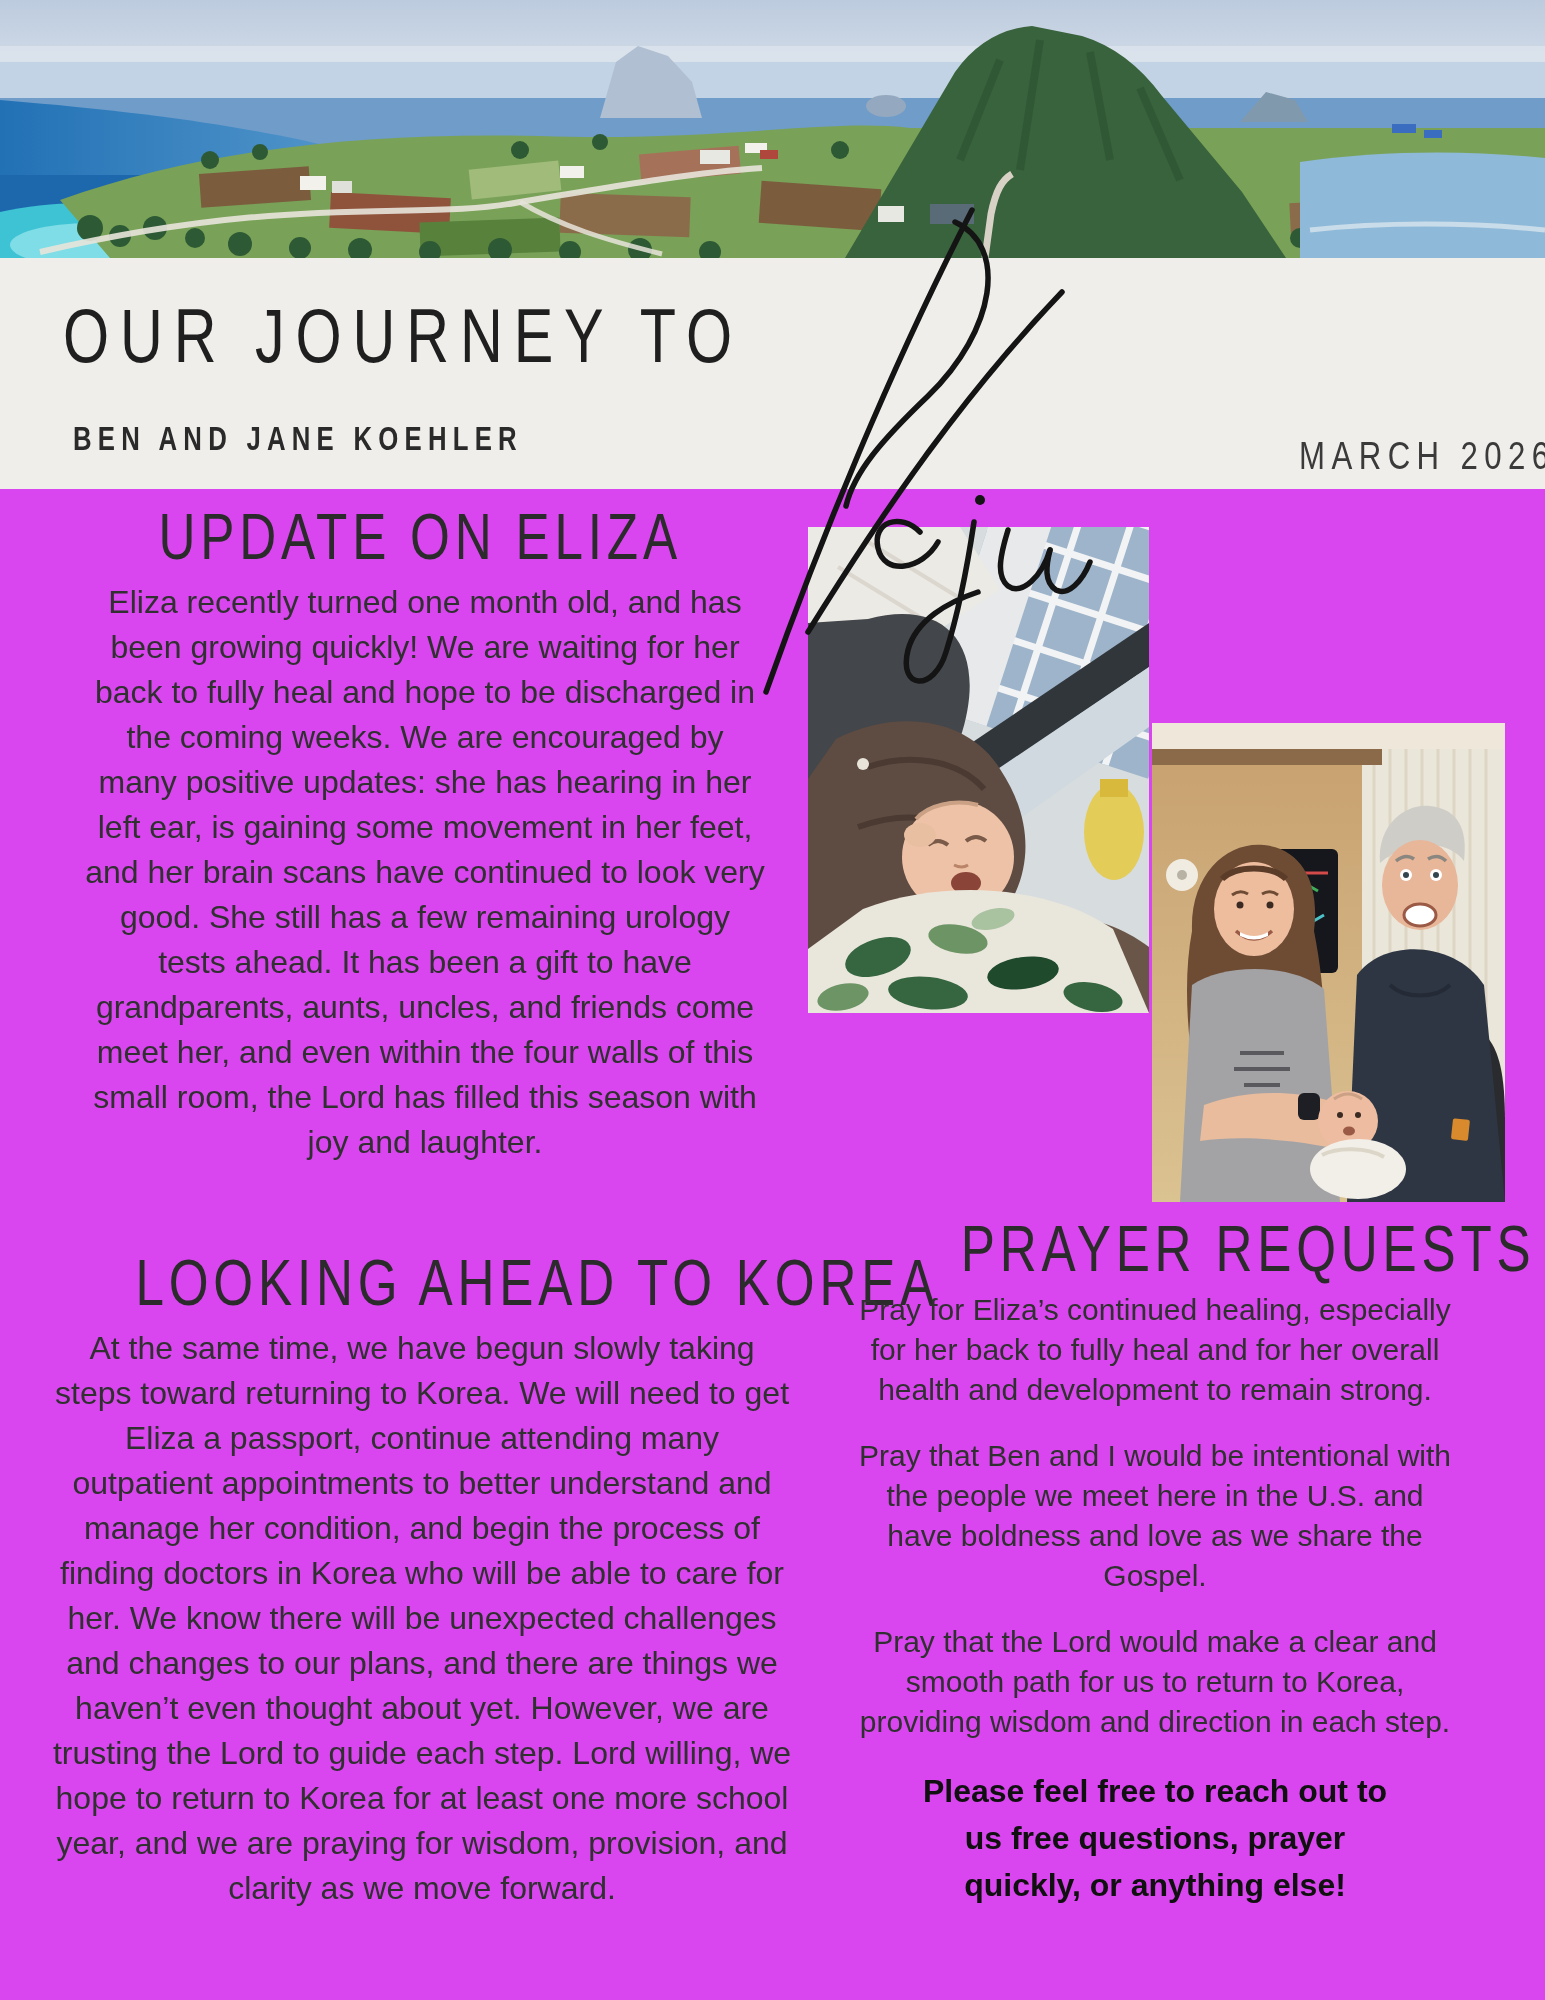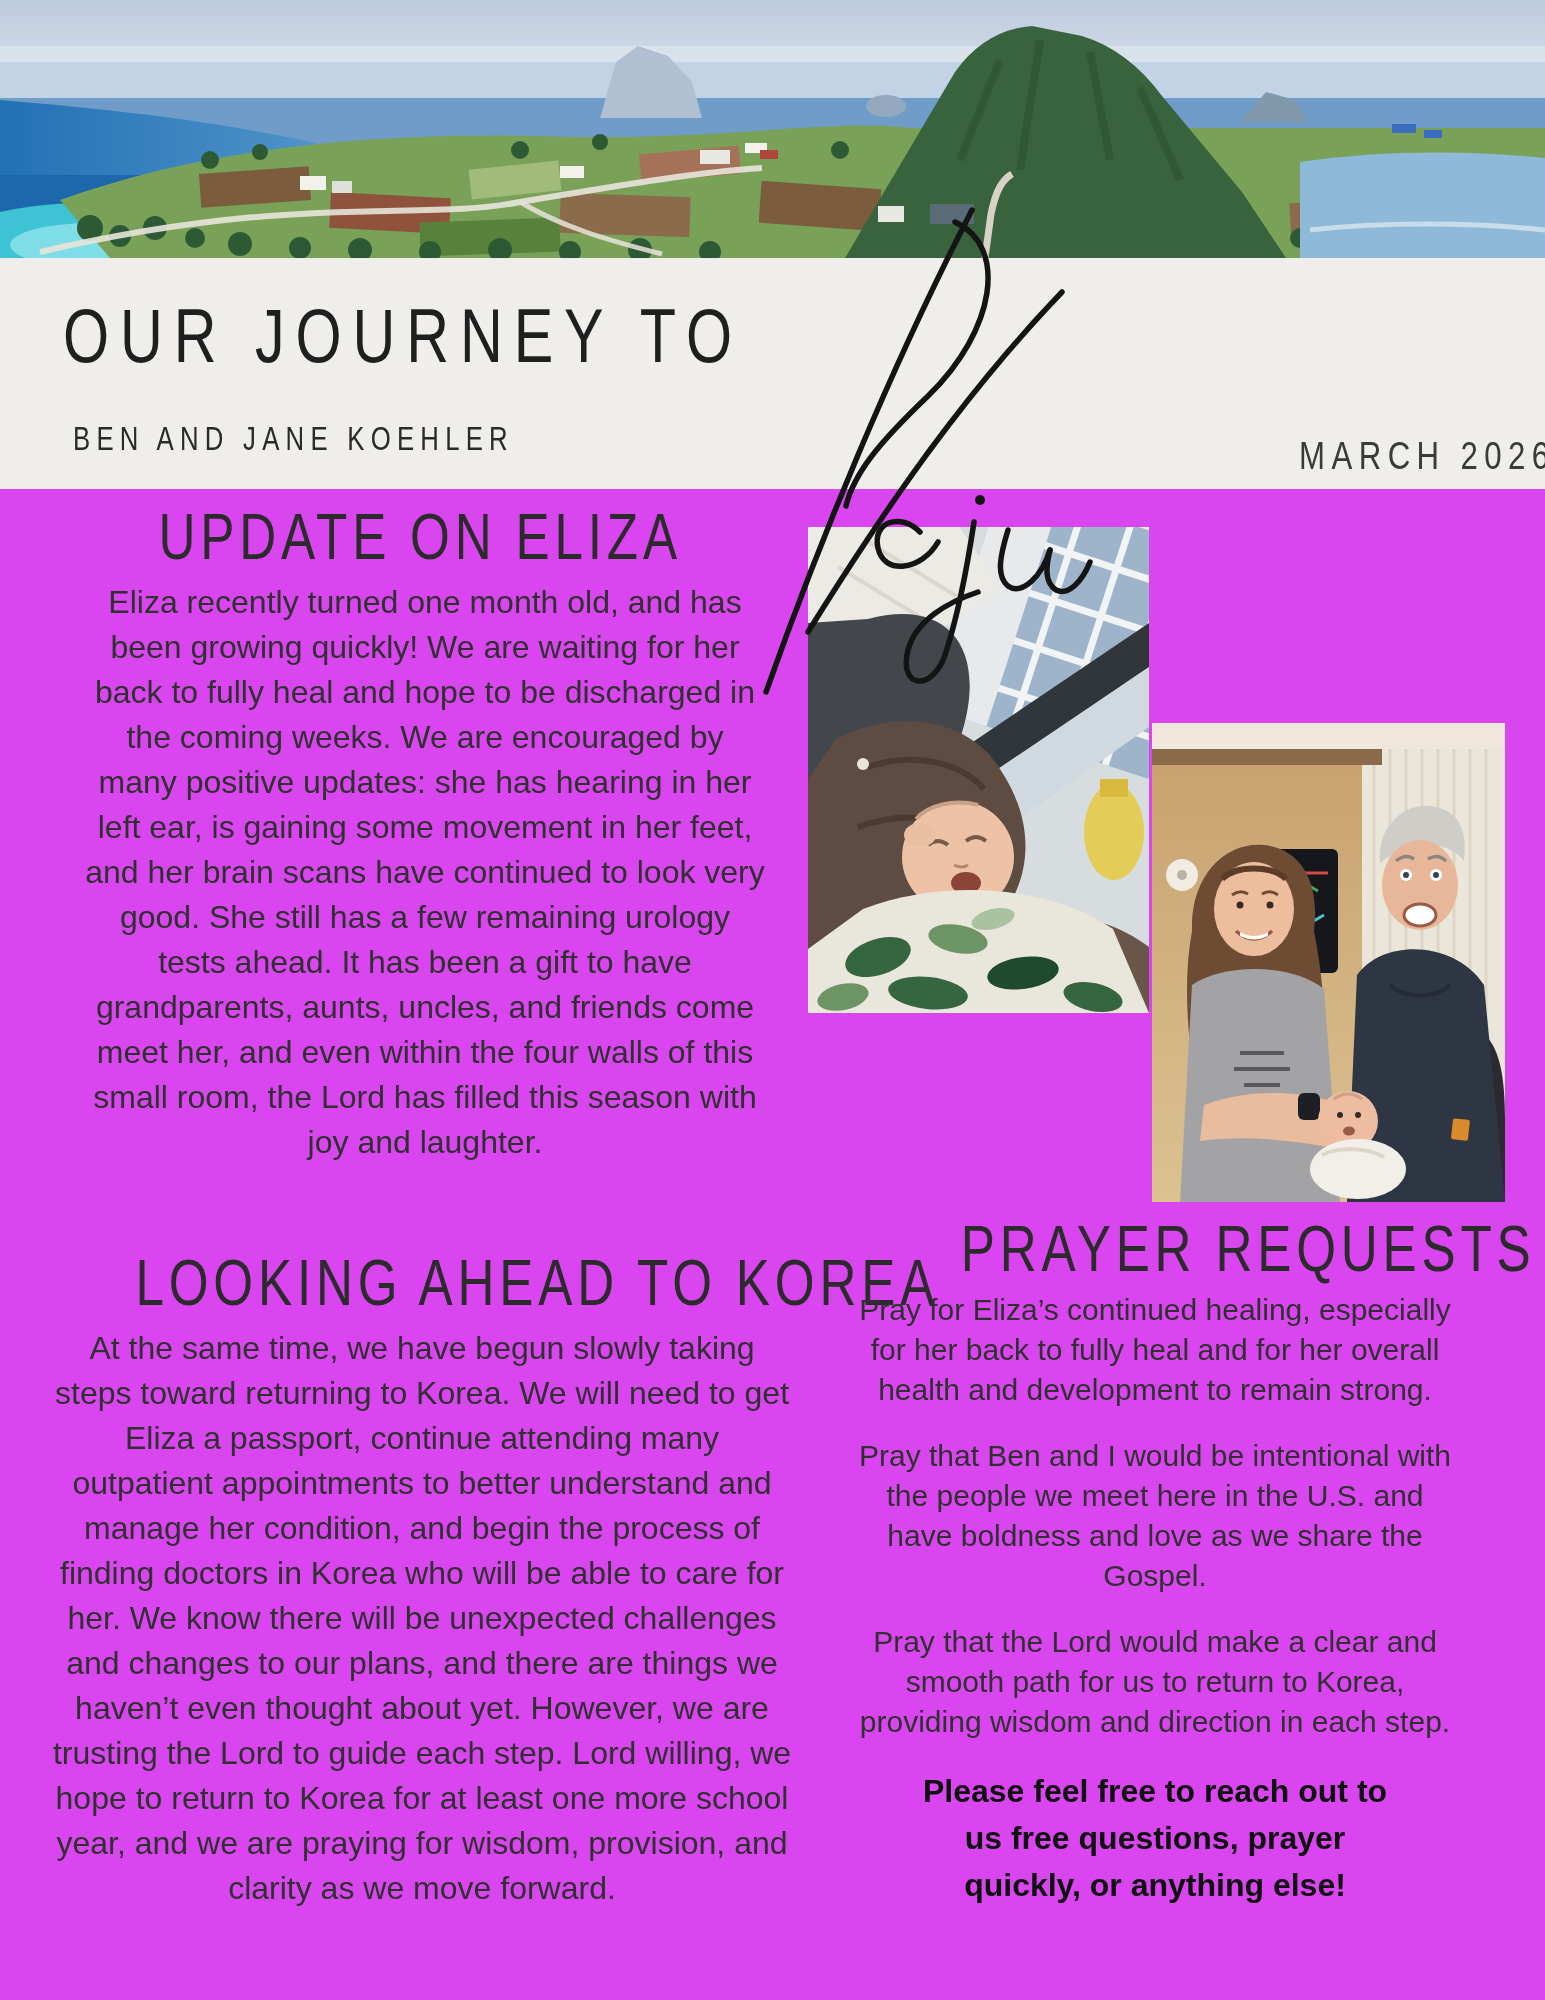--- a/index.html
+++ b/index.html
@@ -6,21 +6,21 @@
   #page{position:relative;width:1545px;height:2000px;margin:0 auto;background:#d946ef;
         font-family:"Liberation Sans",sans-serif;color:#2e2e2e;overflow:hidden;padding-left:41px;}
   svg{display:block}
   
   .banner{position:absolute;left:0;top:0;width:1545px;height:258px;}
   
   .band{position:absolute;left:0;top:258px;width:1545px;height:231px;background:#f0eeea;}
   .masthead-title{position:absolute;left:63px;top:292px;font-size:76px;font-weight:300;
       letter-spacing:14px;color:#1f1f1f;white-space:nowrap;z-index:2;}
   .masthead-title .condense{display:inline-block;transform:scaleX(.78);transform-origin:0 50%;}
-  .byline{position:absolute;left:73px;top:420px;font-size:33px;font-weight:400;letter-spacing:8px;
+  .byline{position:absolute;left:73px;top:420px;font-size:33px;font-weight:700;letter-spacing:8px;
       color:#2a2a2a;white-space:nowrap;z-index:2;}
   .byline .condense{display:inline-block;transform:scaleX(.78);transform-origin:0 50%;}
   .issue-date{position:absolute;right:30px;top:434px;font-size:39px;letter-spacing:8px;color:#3a3a3a;
       white-space:nowrap;z-index:2;}
   .issue-date .condense{display:inline-block;transform:scaleX(.8);transform-origin:100% 50%;}
   .script-svg{position:absolute;left:750px;top:200px;width:355px;height:515px;z-index:3;}
   
   .h-sec{position:absolute;text-align:center;font-size:64px;font-weight:300;letter-spacing:6px;
       color:#2b2b2b;white-space:nowrap;}
   .h-sec .condense{display:inline-block;transform:scaleX(.8);transform-origin:50% 50%;}

